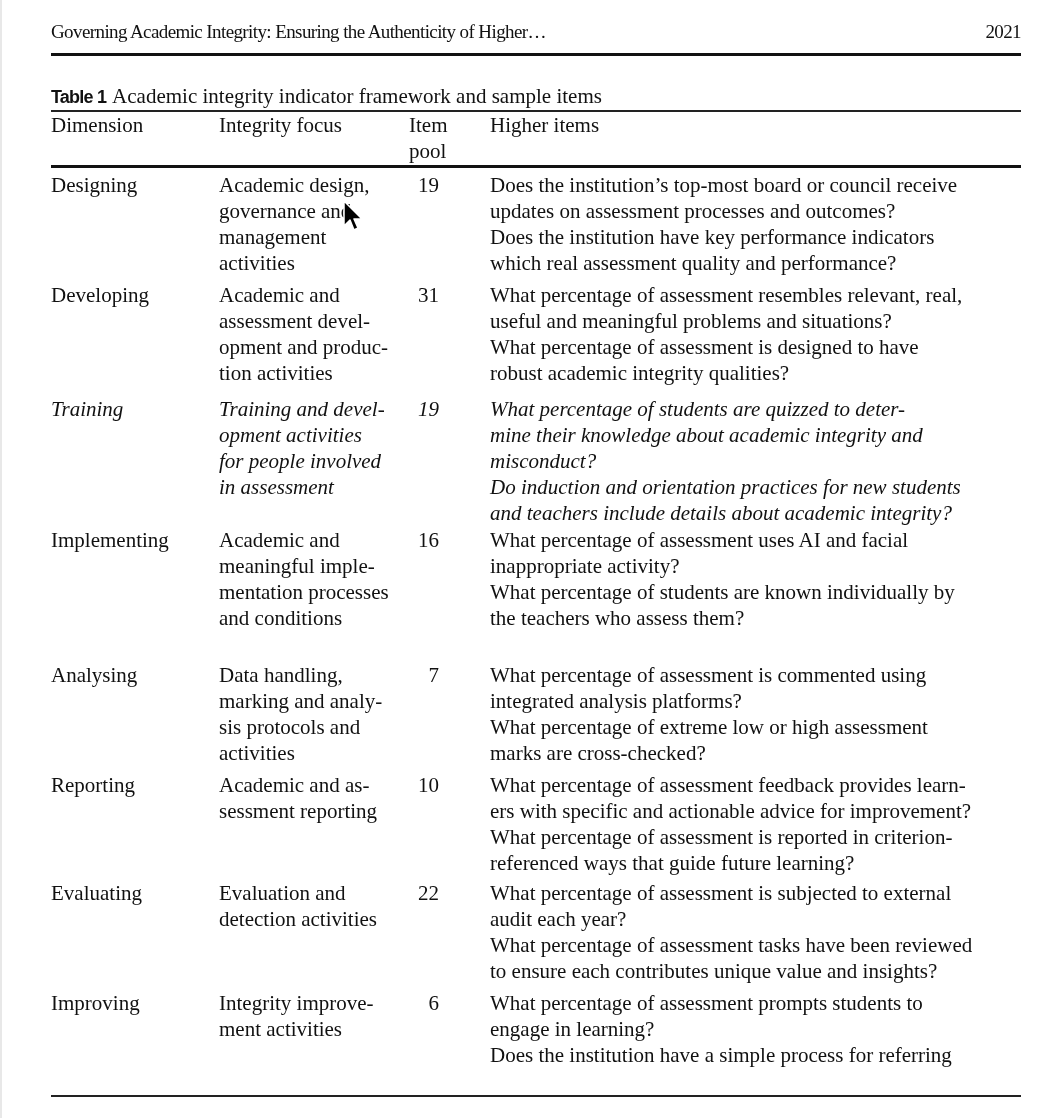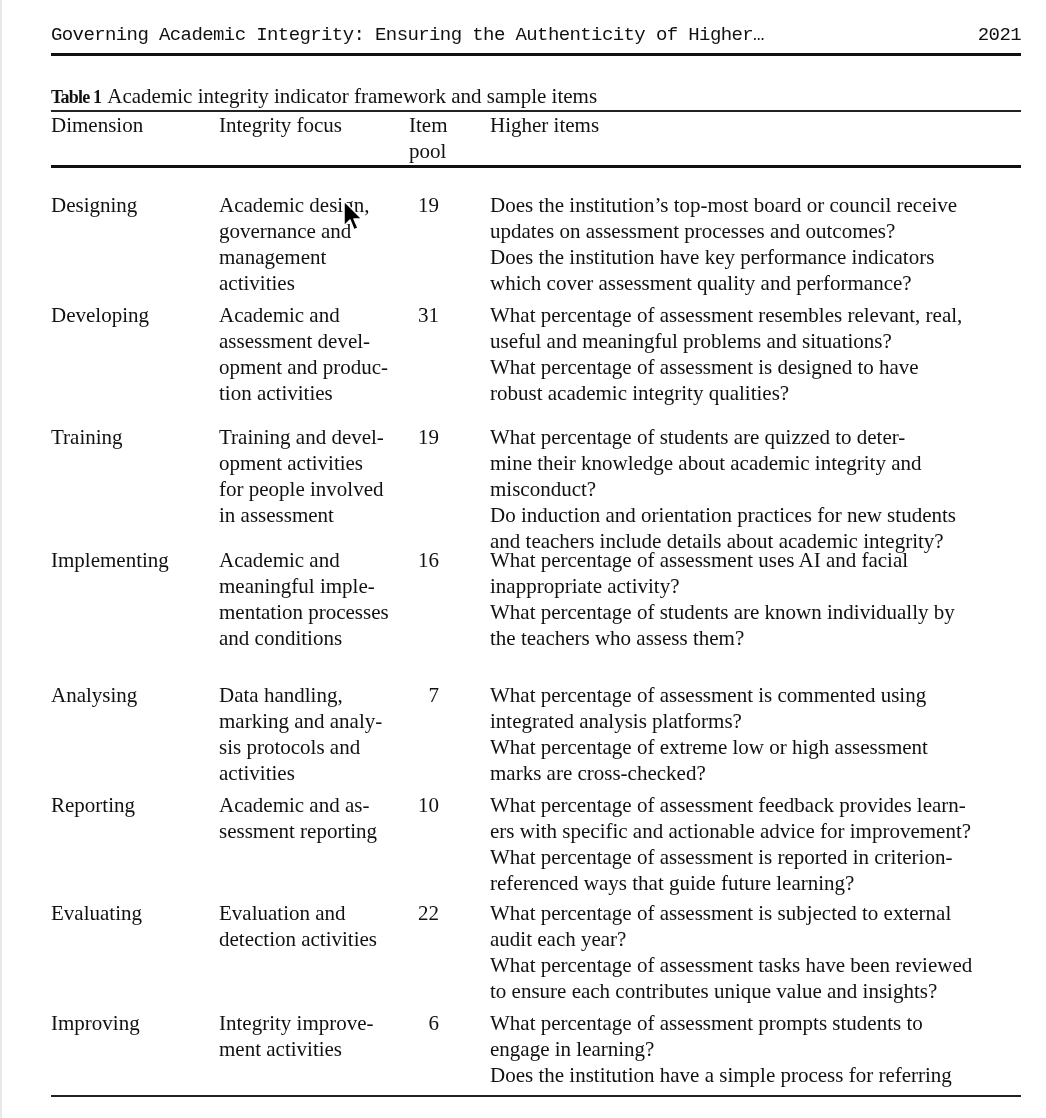--- a/index.html
+++ b/index.html
@@ -19,45 +19,45 @@
       left: 0; top: 0;
       width: 2px; height: 1118px;
       background: #e8e8e8;
     }
     .running-head {
       position: absolute;
       left: 51px;
       top: 18px;
       width: 970px;
       height: 28px;
-      font-family: Liberation Mono, monospace;
+      font-family: Liberation Serif, serif;
       font-size: 19px;
       letter-spacing: -0.6px;
       display: flex;
       justify-content: space-between;
-      align-items: flex-end;
+      align-items: center;
     }
     .head-rule {
       position: absolute;
       left: 51px;
       top: 53px;
       width: 970px;
       height: 3px;
       background: #111;
     }
     .caption {
       position: absolute;
       left: 51px;
       top: 84px;
       font-family: "Liberation Serif", serif;
       font-size: 21px;
       white-space: nowrap;
     }
     .caption .label {
-      font-family: Liberation Serif, serif;
+      font-family: Liberation Sans, sans-serif;
       font-weight: bold;
       font-size: 18px;
       letter-spacing: -0.8px;
       margin-right: 6px;
     }
     .rule-thin {
       position: absolute;
       left: 51px;
       width: 970px;
       height: 1.5px;
@@ -98,21 +98,20 @@
     .tbody {
       position: absolute;
       top: 60px;
       left: 0;
       width: 970px;
     }
     .row {
       position: absolute;
       left: 0;
       width: 970px;
-      margin-top: 20px;
     }
     .item-line { display: block; }
     .cursor {
       position: absolute;
       left: 343px;
       top: 200px;
       width: 22px;
       height: 40px;
     }
   </style>
@@ -153,42 +152,42 @@
         <span class="item-line">Academic design,</span>
         <span class="item-line">governance and</span>
         <span class="item-line">management</span>
         <span class="item-line">activities</span>
       </div>
       <div class="c-pool">19</div>
       <div class="c-items">
         <span class="item-line">Does the institution’s top-most board or council receive</span>
         <span class="item-line">updates on assessment processes and outcomes?</span>
         <span class="item-line">Does the institution have key performance indicators</span>
-        <span class="item-line">which cover assessment quality and performance?</span>
+        <span class="item-line">which real assessment quality and performance?</span>
       </div>
     </div>
 
     <div class="row" style="top:110px;">
       <div class="c-dim">Developing</div>
       <div class="c-focus">
         <span class="item-line">Academic and</span>
         <span class="item-line">assessment devel-</span>
         <span class="item-line">opment and produc-</span>
         <span class="item-line">tion activities</span>
       </div>
       <div class="c-pool">31</div>
       <div class="c-items">
         <span class="item-line">What percentage of assessment resembles relevant, real,</span>
         <span class="item-line">useful and meaningful problems and situations?</span>
         <span class="item-line">What percentage of assessment is designed to have</span>
         <span class="item-line">robust academic integrity qualities?</span>
       </div>
     </div>
 
-    <div class="row" style="top:232px;">
+    <div class="row" style="top:224px;font-style:italic;">
       <div class="c-dim">Training</div>
       <div class="c-focus">
         <span class="item-line">Training and devel-</span>
         <span class="item-line">opment activities</span>
         <span class="item-line">for people involved</span>
         <span class="item-line">in assessment</span>
       </div>
       <div class="c-pool">19</div>
       <div class="c-items">
         <span class="item-line">What percentage of students are quizzed to deter-</span>

